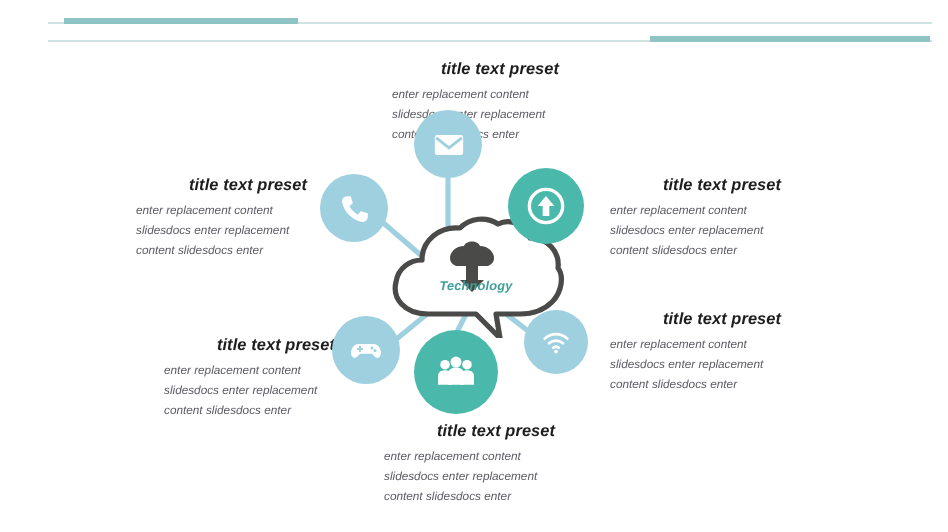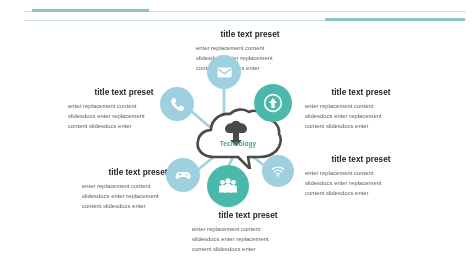--- a/index.html
+++ b/index.html
@@ -11,20 +11,21 @@
     width: 474px;
     height: 266px;
     overflow: hidden;
     font-family: "Liberation Sans", sans-serif;
     position: relative;
   }
   .slide {
     position: absolute;
     inset: 0;
     background: #ffffff;
+    font-style: italic;
   }
 
   
   .rule {
     position: absolute;
     height: 0;
     border-top: 1px solid #cfe3e3;
   }
   .rule-top    { left: 24px;  right: 8px;  top: 11px; }
   .rule-bottom { left: 24px;  right: 8px;  top: 20px; }

